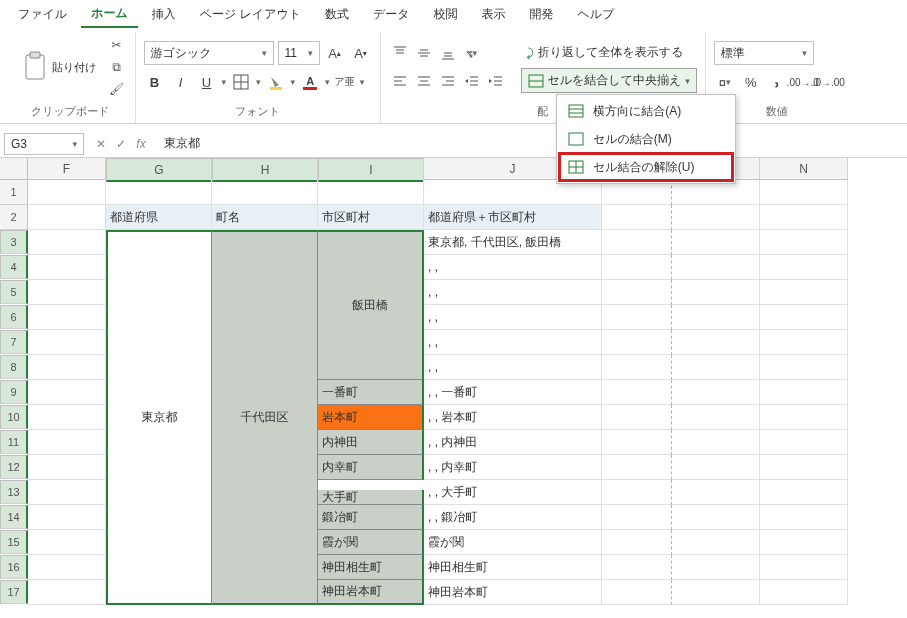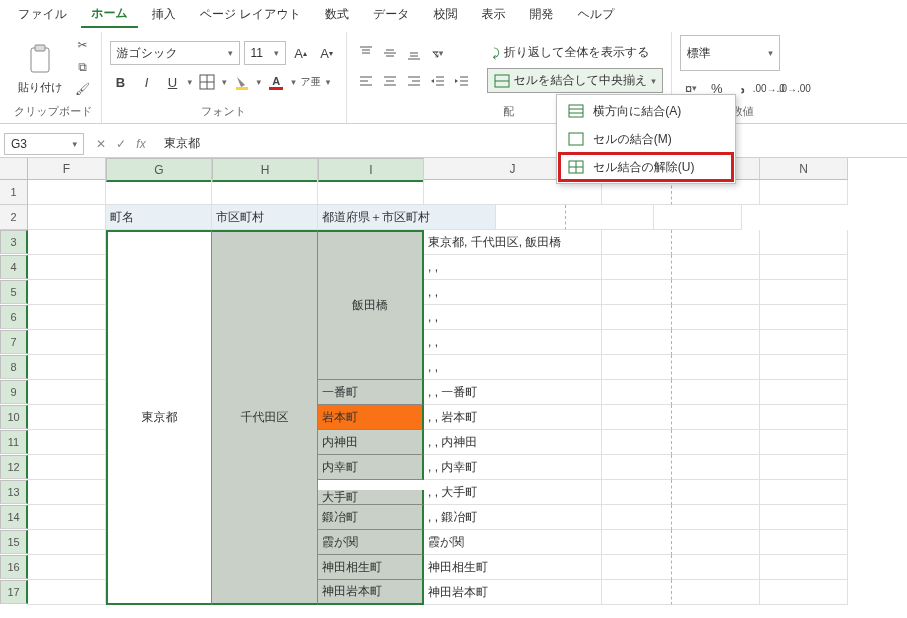--- a/index.html
+++ b/index.html
@@ -9,21 +9,21 @@
 .menubar { display: flex; align-items: center; height: 28px; padding: 0 8px; gap: 4px; }
 .menubar .mi { padding: 4px 10px; cursor: pointer; font-size: 12px; }
 .menubar .mi.active { border-bottom: 2px solid #2a7e3b; color: #2a7e3b; font-weight: bold; }
 
 
 .ribbon { display: flex; padding: 4px 6px 0 6px; border-bottom: 1px solid #d0d0d0; height: 96px; }
 .rgroup { display: flex; flex-direction: column; align-items: center; padding: 0 8px; border-right: 1px solid #e0e0e0; }
 .rgroup .gbody { flex: 1; display: flex; align-items: center; gap: 4px; }
 .rgroup .glabel { font-size: 11px; color: #666; padding: 2px 0 4px 0; font-family: Liberation Mono, monospace; }
 
-.paste { display: flex; flex-direction: column; align-items: center; padding: 0 4px; }
+.paste { display: flex; flex-direction: row; align-items: center; padding: 0 4px; }
 .paste .picon { width: 34px; height: 40px; display: flex; align-items: center; justify-content: center; font-size: 22px; }
 .paste .plab { font-size: 11px; }
 
 .minicol { display: flex; flex-direction: column; gap: 4px; margin-left: 2px; }
 .miniicon { width: 20px; height: 18px; display: flex; align-items: center; justify-content: center; font-size: 12px; color: #555; }
 
 .fontbox { display: flex; flex-direction: column; gap: 6px; }
 .frow { display: flex; align-items: center; gap: 4px; }
 .sel { border: 1px solid #c0c0c0; padding: 6px 6px; height: 24px; display: flex; align-items: center; background: #fff; font-size: 12px; }
 .sel.font { width: 130px; }
@@ -32,21 +32,21 @@
 
 .alignbox { display: flex; flex-direction: column; gap: 6px; }
 .arow { display: flex; gap: 2px; }
 .ab { width: 22px; height: 22px; display: flex; align-items: center; justify-content: center; }
 
 .wrapbtn { display: flex; align-items: center; gap: 4px; padding: 3px 6px; }
 .mergebtn { display: flex; align-items: center; gap: 4px; padding: 3px 6px; border: 1px solid #a0a0a0; background: #eaf3ea; }
 .merge-group { display: flex; flex-direction: column; gap: 4px; }
 
 .numgroup { display: flex; flex-direction: column; gap: 6px; }
-.numsel { border: 1px solid #c0c0c0; padding: 2px 6px; width: 100px; height: 36px; display: flex; align-items: center; }
+.numsel { border: 1px solid #c0c0c0; padding: 2px 6px; width: 100px; height: 24px; display: flex; align-items: center; }
 
 
 .fbar { display: flex; align-items: center; height: 28px; border-bottom: 1px solid #d0d0d0; padding: 2px 4px; gap: 4px; margin-top: 6px; }
 .namebox { border: 1px solid #c0c0c0; width: 80px; height: 22px; padding: 0 6px; display: flex; align-items: center; font-size: 12px; }
 .fxbtns { display: flex; gap: 2px; padding: 0 4px; }
 .fxbtns span { width: 18px; text-align: center; color: #888; }
 .formula { flex: 1; padding: 0 6px; }
 
 
 .grid { position: relative; }
@@ -312,20 +312,21 @@
     <div class="cell c-I"></div>
     <div class="cell c-J"></div>
     <div class="cell c-L dashedborder"></div>
     <div class="cell c-M"></div>
     <div class="cell c-N"></div>
   </div>
 
   <div class="row">
     <div class="rowhdr c-rh">2</div>
     <div class="cell c-F"></div>
+    <div class="cell c-G hdrcell">都道府県</div>
     <div class="cell c-I hdrcell">町名</div>
     <div class="cell c-H hdrcell">市区町村</div>
     <div class="cell c-J hdrcell">都道府県＋市区町村</div>
     <div class="cell c-L dashedborder"></div>
     <div class="cell c-M"></div>
     <div class="cell c-N"></div>
   </div>
 
   <div style="position:relative">
 

